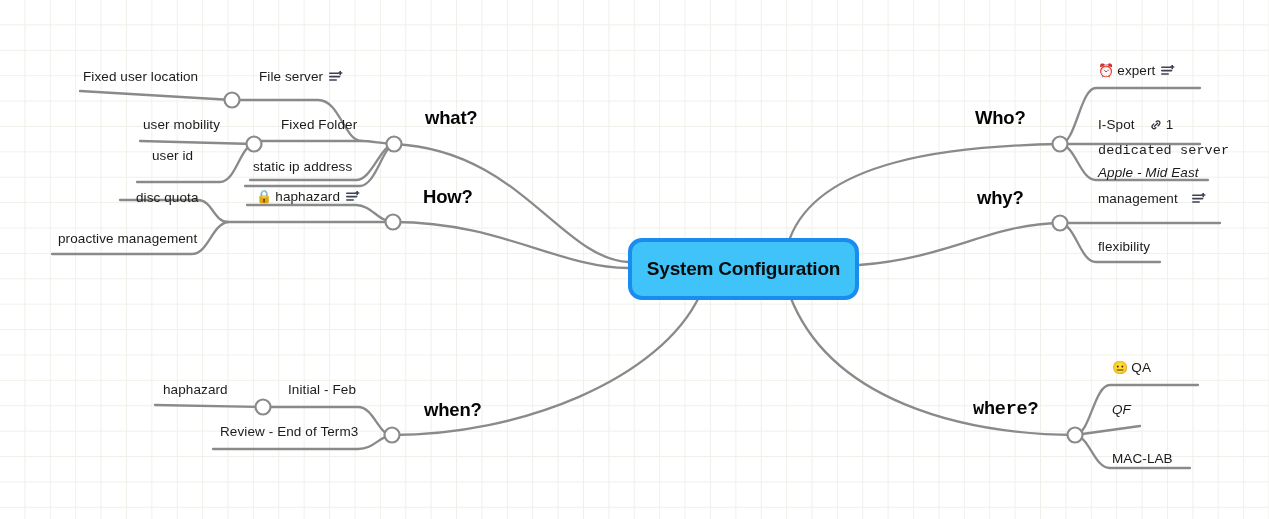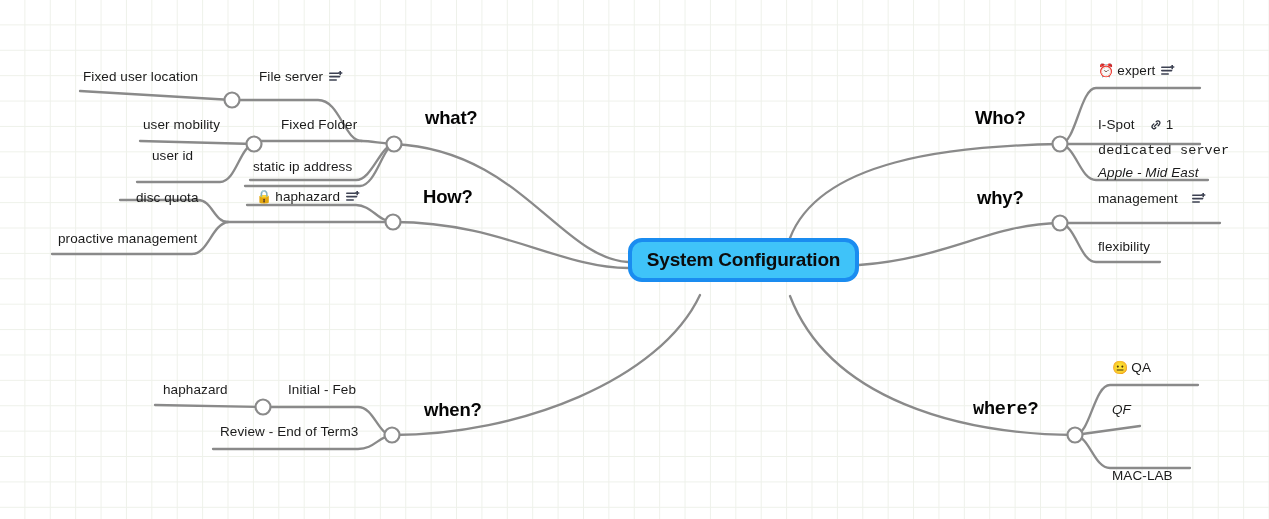--- a/index.html
+++ b/index.html
@@ -40,21 +40,21 @@
     white-space: nowrap;
     color: #050505;
     font-size: 18.5px;
     font-weight: bold;
     line-height: 1;
     letter-spacing: -0.2px;
   }
   .center-node {
     position: absolute;
     left: 628px; top: 238px;
-    width: 231px; height: 44px;
+    width: 231px; height: 62px;
     background: #3fc3f9;
     border: 4px solid #1a8cf0;
     border-radius: 14px;
     display: flex;
     align-items: center;
     justify-content: center;
   }
   .center-node-text {
     color: #0c0c0c;
     font-size: 19px;
@@ -316,17 +316,17 @@
     <span class="lbl-wrap">
       <span class="emoji">😐</span>
       <span>QA</span>
     </span>
   </div>
 
   <div class="node-label" style="left:1112px; top:403px;font-style:italic;">
     <span>QF</span>
   </div>
 
-  <div class="node-label" style="left:1112px; top:469px;">
+  <div class="node-label" style="left:1112px; top:452px;">
     <span>MAC-LAB</span>
   </div>
 
 </div>
 
 </body></html>

